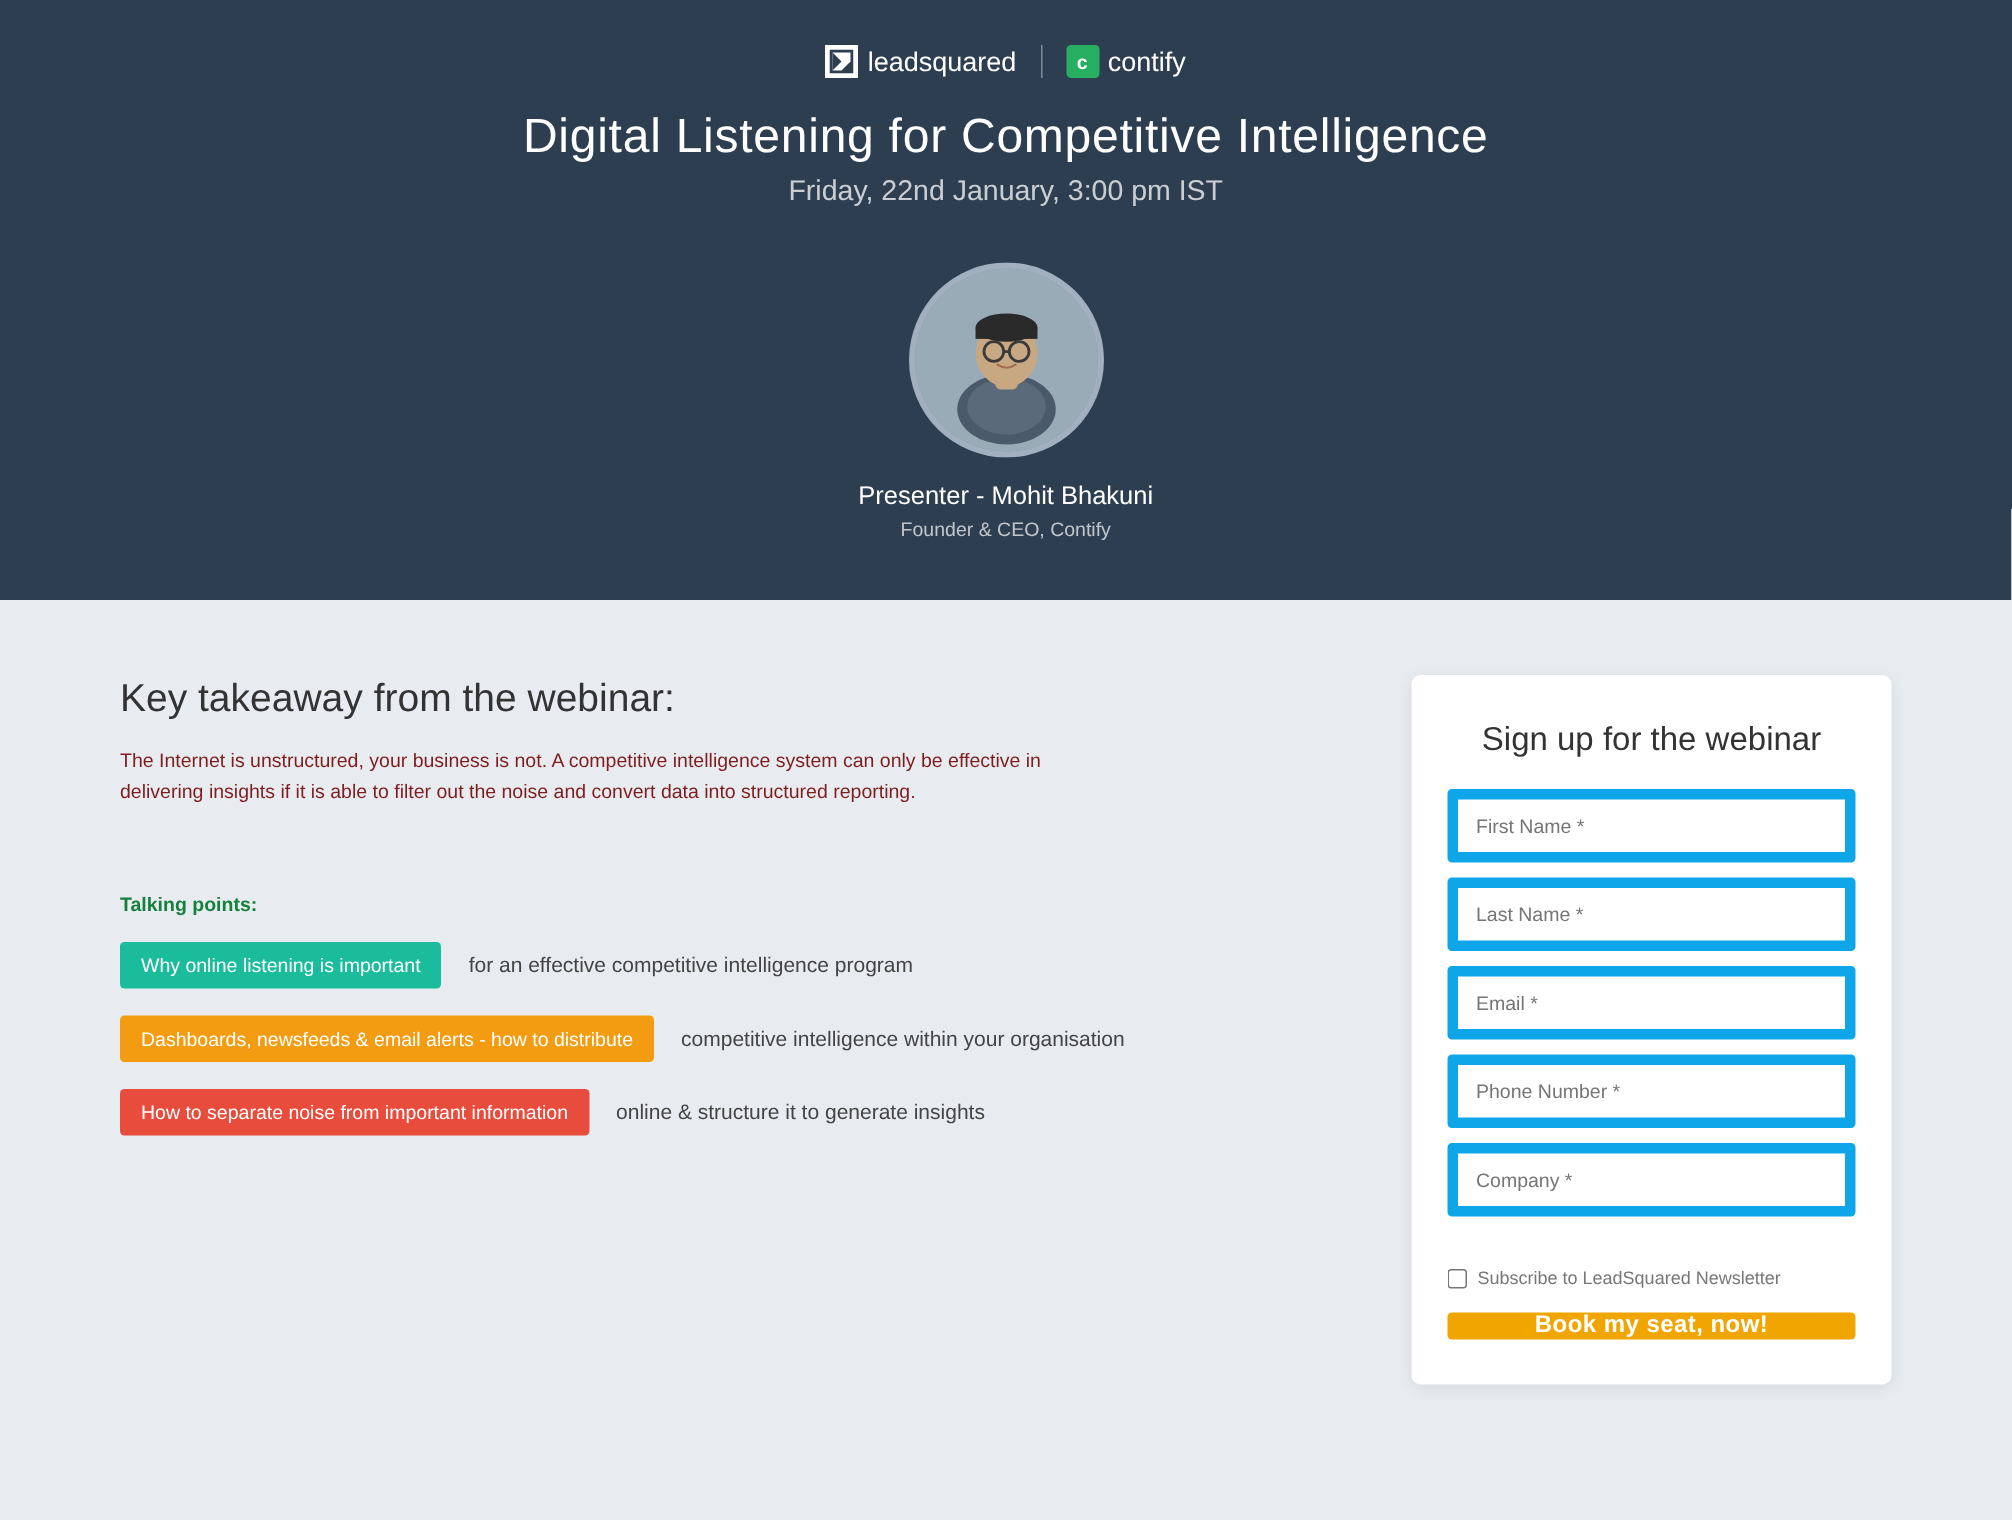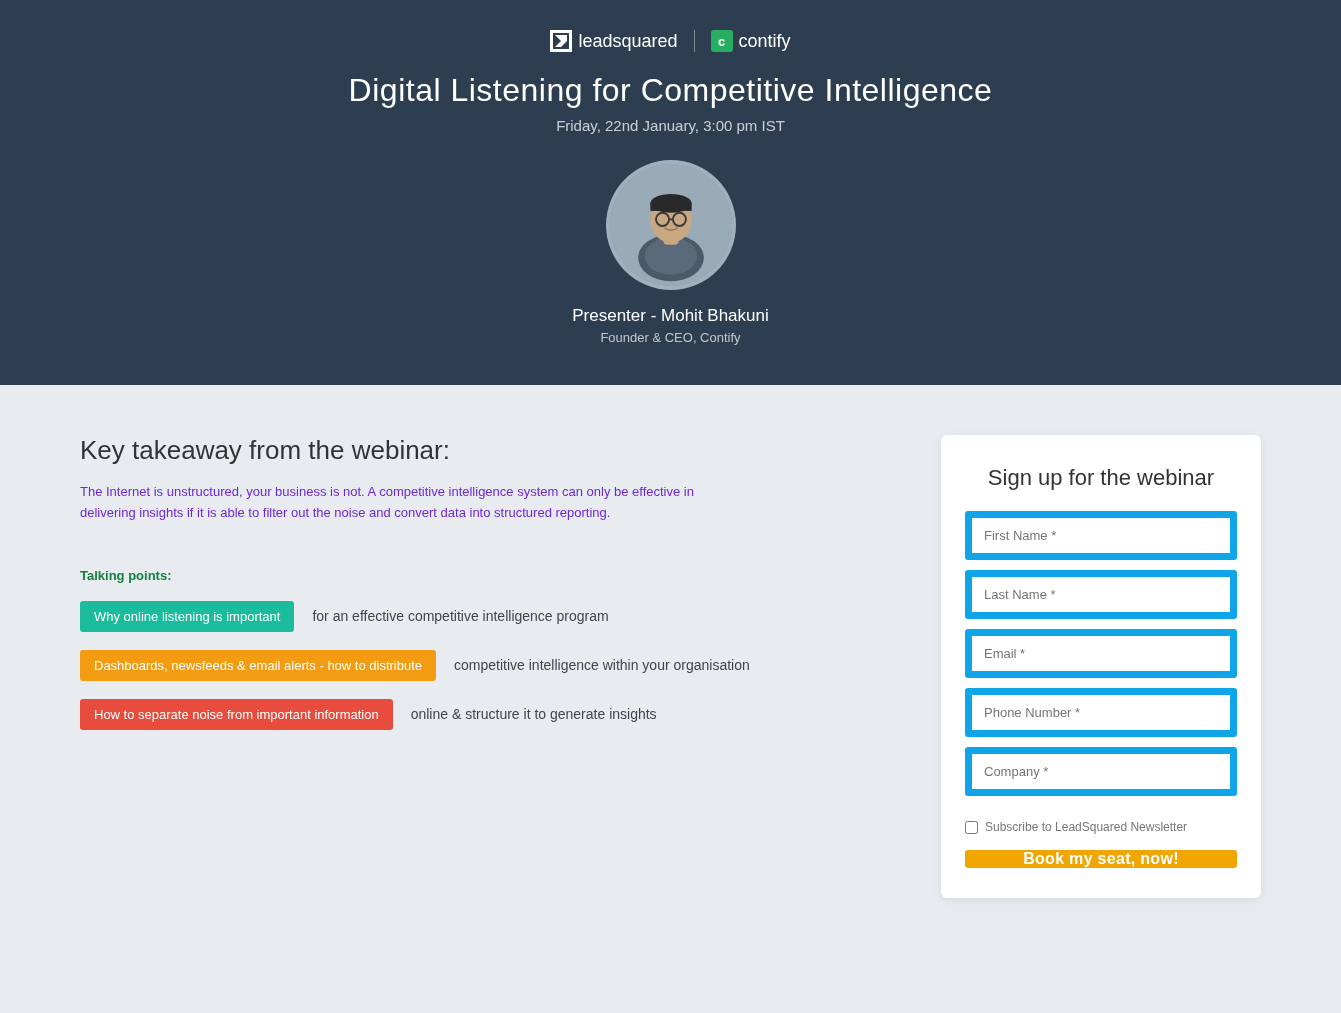--- a/index.html
+++ b/index.html
@@ -60,23 +60,23 @@
       color: white;
     }
     .header-title {
       font-size: 32px;
       font-weight: 300;
       color: white;
       margin-bottom: 8px;
       letter-spacing: 0.5px;
     }
     .header-date {
-      font-size: 15px;
+      font-size: 19px;
       color: rgba(255,255,255,0.75);
-      margin-bottom: 26px;
+      margin-bottom: 36px;
     }
     .presenter-avatar {
       width: 130px;
       height: 130px;
       border-radius: 50%;
       background: #8a9bb0;
       margin: 0 auto 16px;
       overflow: hidden;
       display: flex;
       align-items: center;
@@ -108,23 +108,23 @@
       flex: 1;
     }
     .section-title {
       font-size: 26px;
       font-weight: 400;
       color: #333;
       margin-bottom: 16px;
     }
     .description {
       font-size: 13px;
-      color: #6d28d9;
+      color: #7f1d1d;
       line-height: 1.6;
-      margin-bottom: 44px;
+      margin-bottom: 56px;
       max-width: 640px;
     }
     .talking-points-label {
       font-size: 13px;
       font-weight: 600;
       color: #15803d;
       margin-bottom: 18px;
       margin-top: 10px;
     }
     .talking-point {
@@ -174,21 +174,21 @@
       border-radius: 3px;
       font-size: 13px;
       color: #999;
       margin-bottom: 10px;
       outline: none;
     }
     .checkbox-row {
       display: flex;
       align-items: flex-end;
       gap: 7px;
-      margin: 14px 0 16px;
+      margin: 24px 0 16px;
     }
     .checkbox-row input[type="checkbox"] {
       width: 13px;
       height: 13px;
     }
     .checkbox-label {
       font-size: 12px;
       color: #777;
     }
     .submit-btn {

